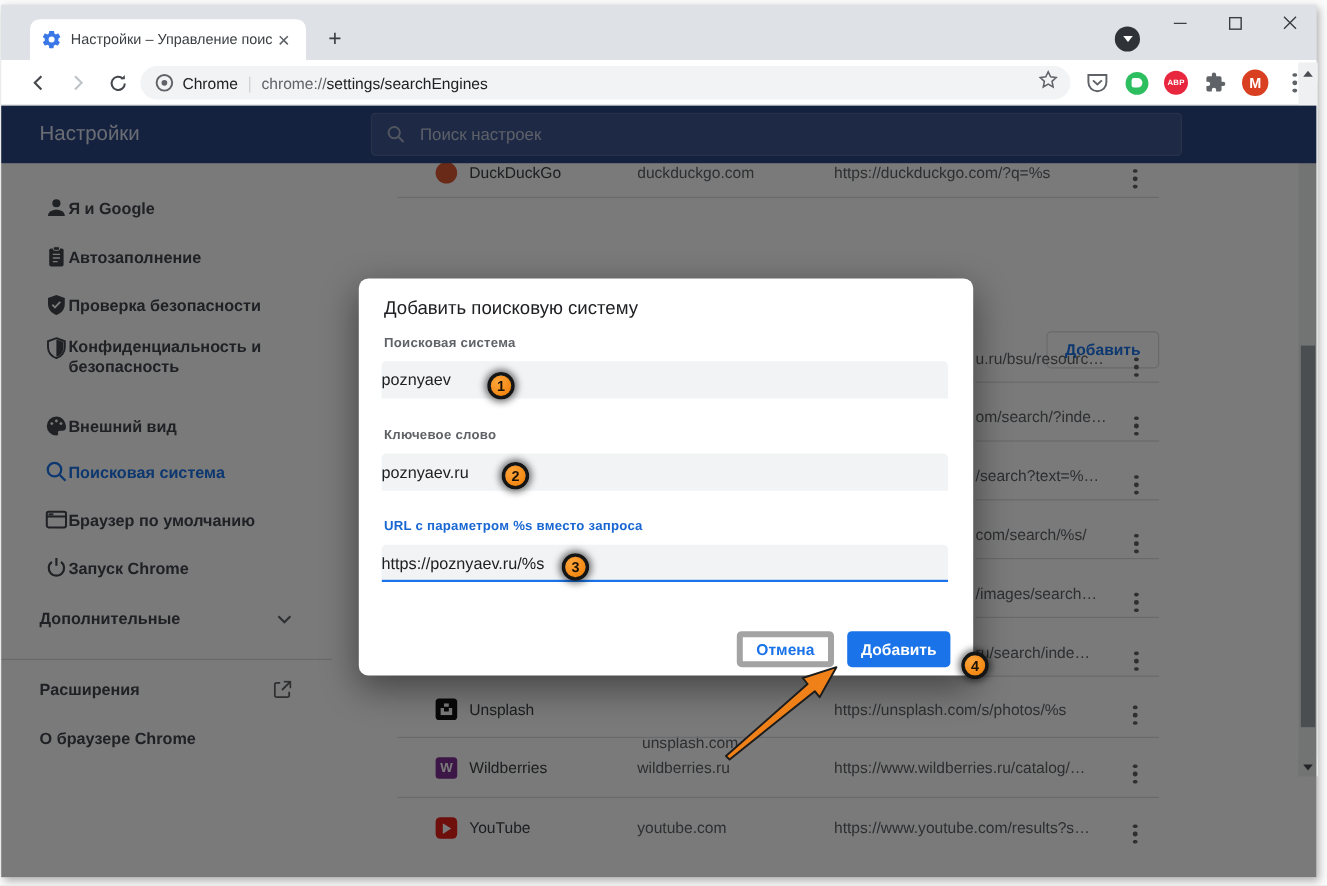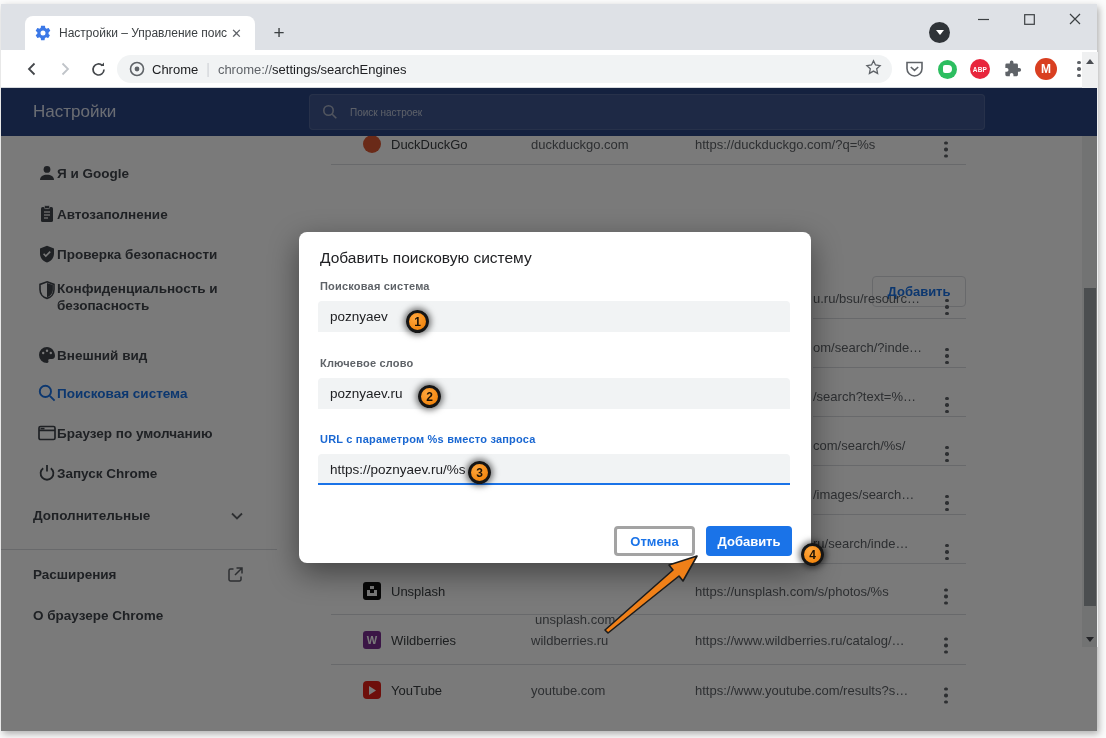--- a/index.html
+++ b/index.html
@@ -32,21 +32,21 @@
   .abp { width:20px; height:20px; border-radius:50%; background:#e8263d; color:#fff; font-size:6.5px; font-weight:bold; display:flex; align-items:center; justify-content:center; letter-spacing:.2px; }
   .avatar { width:22px; height:22px; border-radius:50%; background:#d93f21; color:#fff; font-size:12px; font-weight:bold; display:flex; align-items:center; justify-content:center; }
   .evernote { width:19px; height:19px; border-radius:50%; background:#2dbe60; position:relative; }
   .evernote:after { content:""; position:absolute; left:5px; top:5px; width:9px; height:8px; background:#fff; border-radius:2px 4px 4px 2px; }
 
   
   .content { position:absolute; left:0; top:84px; width:100%; height:643px; background:#fff; overflow:hidden; }
   .set-header { position:absolute; left:0; top:0; width:100%; height:48px; background:#2b4584; z-index:20; }
   .set-title { position:absolute; left:32px; top:14px; font-size:17px; color:#dde3f0; }
   .set-search { position:absolute; left:308px; top:6px; width:676px; height:36px; background:rgba(255,255,255,.10); border:1px solid rgba(255,255,255,.10); border-radius:4px; display:flex; align-items:center; padding:0 12px; }
-  .set-search-ph { font-size:10px; color:#c2c9da; margin-left:12px; }
+  .set-search-ph { font-size:14px; color:#c2c9da; margin-left:12px; }
 
   .side-item { position:absolute; left:36px; display:flex; align-items:center; height:24px; }
   .side-label { font-size:13.5px; font-weight:bold; color:#41464d; }
   .side-item.active .side-label { color:#1a73e8; }
   .side-wide { width:215px; height:auto; align-items:flex-start; }
   .side-wide .side-label { line-height:17px; }
   .side-foot { position:absolute; left:36px; font-size:13.5px; font-weight:bold; color:#41464d; display:flex; align-items:center; }
   .divider-h { position:absolute; background:#dadce0; height:1px; }
 
   .row-name { font-size:13px; color:#3c4043; }
@@ -69,24 +69,24 @@
   .sb-arrow i { width:0; height:0; border-left:4px solid transparent; border-right:4px solid transparent; }
   .sb-up i { border-bottom:5px solid #4a4d52; }
   .sb-down i { border-top:5px solid #4a4d52; }
 
   
   .overlay { position:absolute; left:0; top:84px; width:1096px; height:643px; background:rgba(0,0,0,.52); z-index:50; }
   .modal { position:absolute; left:298px; top:228px; width:512px; height:331px; background:#fff; border-radius:8px; box-shadow:0 10px 30px rgba(0,0,0,.45); z-index:60; }
   .modal-title { position:absolute; left:21px; top:17px; font-size:15.5px; color:#202124; }
   .fld-label { position:absolute; left:21px; font-size:11px; font-weight:bold; color:#5f6368; letter-spacing:.2px; }
   .fld-label.blue { color:#1967d2; }
-  .fld-input { position:absolute; left:19px; width:472px; height:31px; background:#f1f3f4; border-radius:4px 4px 0 0; font-size:13.5px; color:#202124; line-height:31px; padding-left:12px; }
+  .fld-input { position:absolute; left:19px; width:472px; height:31px; background:#f1f3f4; border-radius:4px 4px 0 0; font-size:13.5px; color:#202124; line-height:31px; }
   .fld-input.focused { border-bottom:2px solid #1a73e8; }
   .btn { position:absolute; height:30px; border-radius:4px; font-size:13px; font-weight:bold; display:flex; align-items:center; justify-content:center; }
-  .btn-cancel { left:315px; top:294px; width:81px; background:#fff; border:3px solid #a3a3a3; color:#1a73e8; }
+  .btn-cancel { left:315px; top:294px; width:81px; background:#fff; border:5px solid #a3a3a3; color:#1a73e8; }
   .btn-add { left:407px; top:294px; width:86px; background:#1a73e8; color:#fff; }
 
   
   .marker { position:absolute; width:23px; height:23px; border-radius:50%; background:radial-gradient(circle at 35% 30%, #ffa63d, #ee7c00); border:3px solid #151515; box-shadow:0 0 6px 2px rgba(0,0,0,.55); color:#1c1205; font-size:12px; font-weight:bold; display:flex; align-items:center; justify-content:center; z-index:70; }
   .arrow-svg { position:absolute; z-index:70; }
 </style>
 </head>
 <body>
 
 <div class="page">

